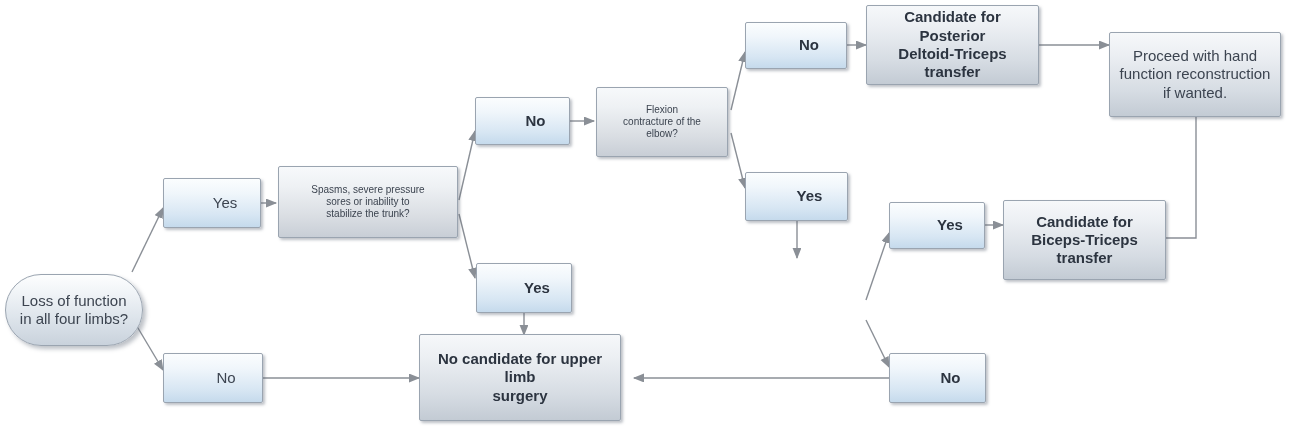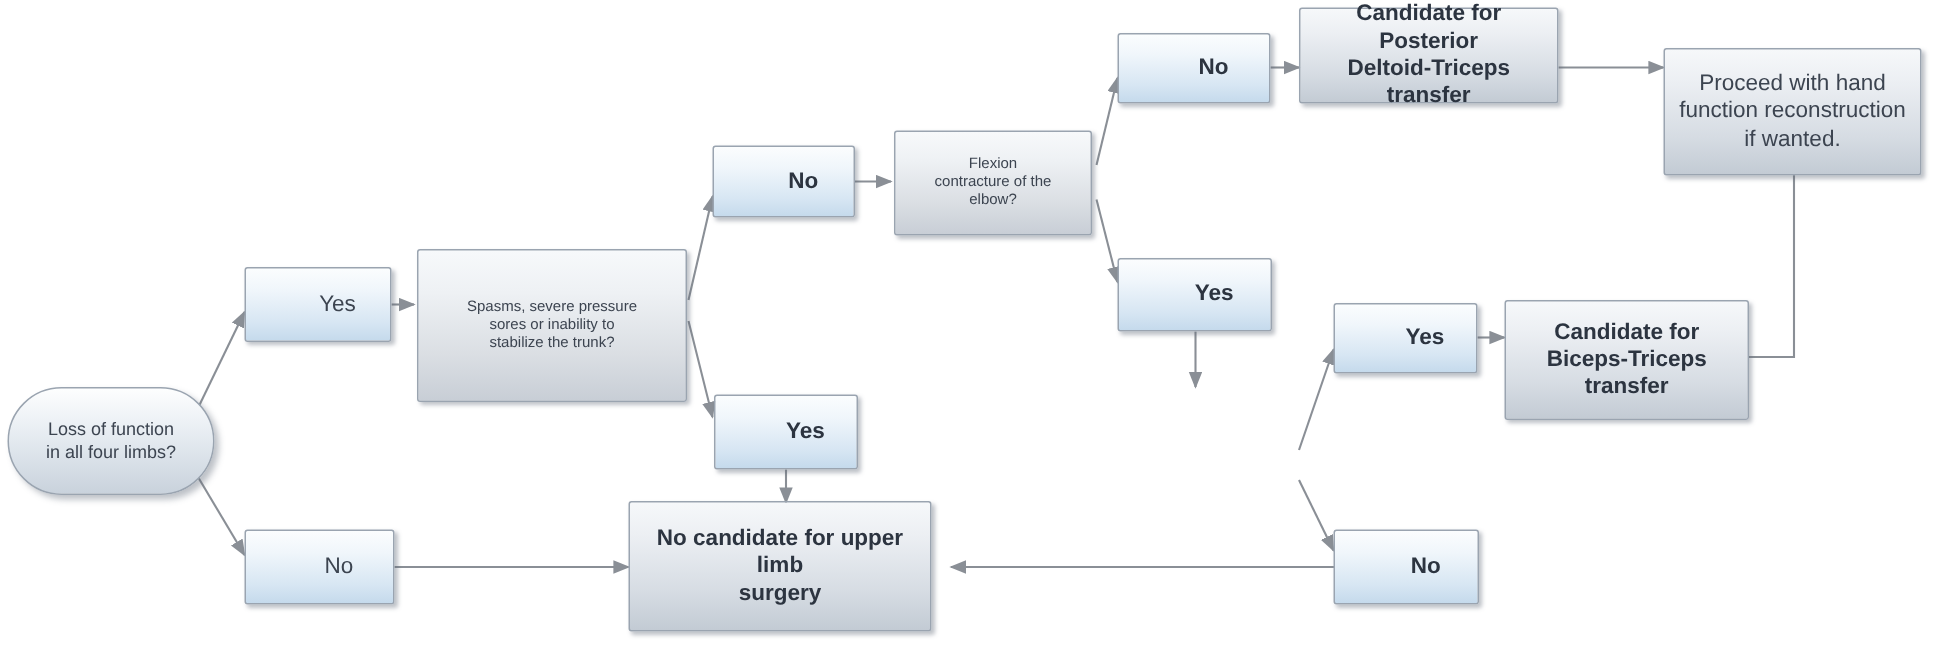--- a/index.html
+++ b/index.html
@@ -51,22 +51,23 @@
     font-weight:bold;
     color:#2c3440;
   }
   .node.outcome{
     background:linear-gradient(to bottom,#f6f8fa 0%,#eceff3 26%,#d6dce3 70%,#c3cbd4 100%);
     font-size:15px;
   }
   .node.terminal{
     border-radius:40px;
     background:linear-gradient(to bottom,#fdfefe 0%,#eef2f6 30%,#dde4eb 62%,#c9d2dc 100%);
-    font-size:12px;
+    font-size:15px;
     box-shadow:3px 3px 4px rgba(90,100,115,0.40);
+    margin-top:16px;
   }
   .node .txt{ display:block; width:100%; white-space:pre-line; }
 </style>
 </head>
 <body>
 
 <div id="canvas">
 
   <svg id="edges" viewBox="0 0 1290 438" xmlns="http://www.w3.org/2000/svg">
     <defs>
@@ -120,21 +121,21 @@
   </div>
 
   <div class="node small" style="left:163px; top:178px; width:98px; height:50px;">
     <span class="txt">Yes</span>
   </div>
 
   <div class="node small" style="left:163px; top:353px; width:100px; height:50px;">
     <span class="txt">No</span>
   </div>
 
-  <div class="node grey" style="left:278px; top:166px; width:180px; height:102px;">
+  <div class="node grey" style="left:278px; top:166px; width:180px; height:72px;">
     <span class="txt">Spasms, severe pressure
 sores or inability to
 stabilize the trunk?</span>
   </div>
 
   <div class="node small bold" style="left:475px; top:97px; width:95px; height:48px;">
     <span class="txt">No</span>
   </div>
 
   <div class="node small bold" style="left:476px; top:263px; width:96px; height:50px;">
@@ -148,21 +149,21 @@
   </div>
 
   <div class="node small bold" style="left:745px; top:22px; width:102px; height:47px;">
     <span class="txt">No</span>
   </div>
 
   <div class="node small bold" style="left:745px; top:172px; width:103px; height:49px;">
     <span class="txt">Yes</span>
   </div>
 
-  <div class="node outcome bold" style="left:866px; top:5px; width:173px; height:64px;">
+  <div class="node outcome bold" style="left:866px; top:5px; width:173px; height:80px;">
     <span class="txt">Candidate for Posterior
 Deltoid-Triceps
 transfer</span>
   </div>
 
   <div class="node outcome" style="left:1109px; top:5px; width:172px; height:85px;margin-top:27px;">
     <span class="txt">Proceed with hand
 function reconstruction
 if wanted.</span>
   </div>

